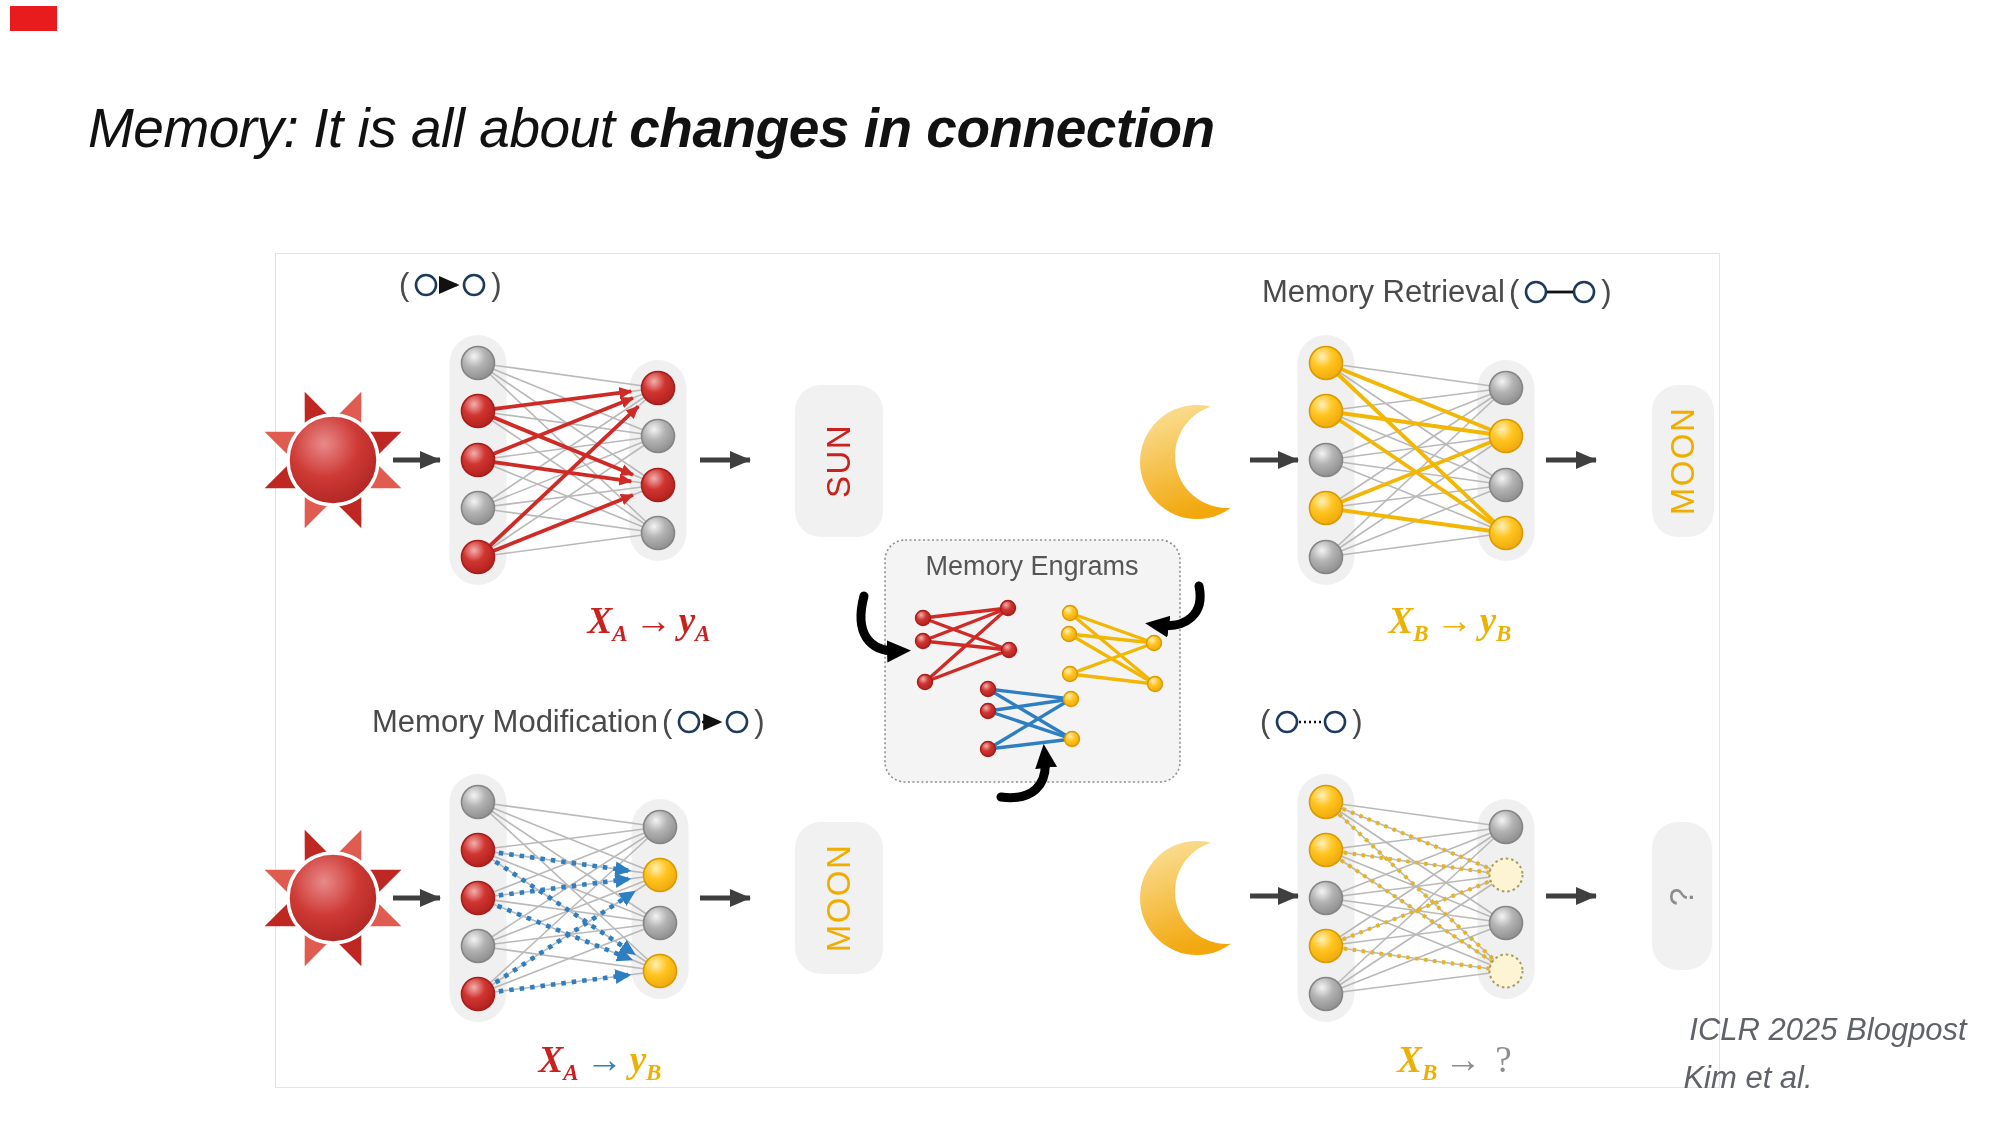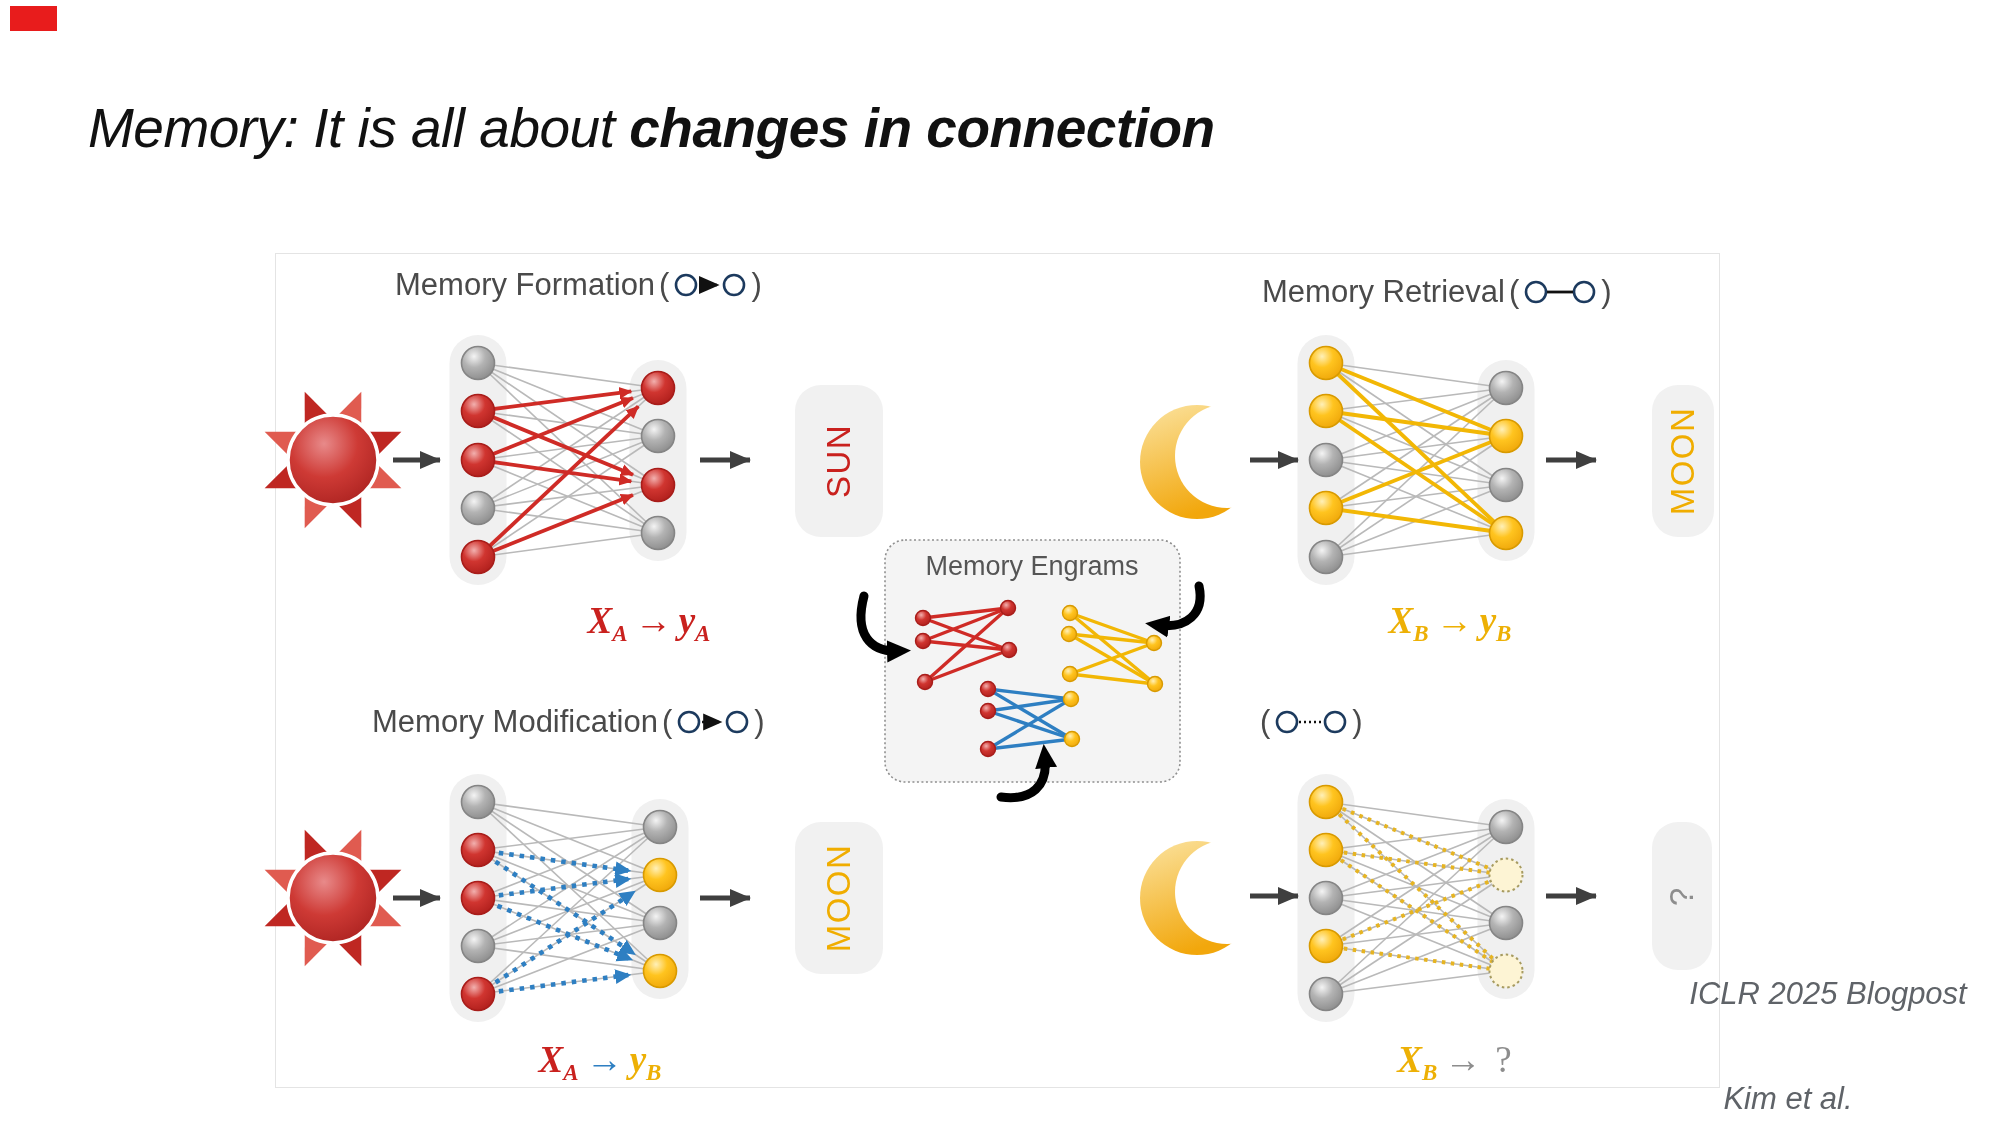--- a/index.html
+++ b/index.html
@@ -297,21 +297,20 @@
         <circle cx="1071" cy="699" r="7.5" fill="url(#gYellow)" stroke="#d89a00" stroke-width="1.4"></circle>
         <circle cx="1072" cy="739" r="7.5" fill="url(#gYellow)" stroke="#d89a00" stroke-width="1.4"></circle>
         <path d="M 864 596 C 854 634 870 652 898 651" fill="none" stroke="#000" stroke-width="9" stroke-linecap="round" marker-end="url(#mBlack)"></path>
         <path d="M 1199 586 C 1205 614 1186 629 1158 625" fill="none" stroke="#000" stroke-width="9" stroke-linecap="round" marker-end="url(#mBlack)"></path>
         <path d="M 1001 797 C 1032 801 1048 786 1045 757" fill="none" stroke="#000" stroke-width="9" stroke-linecap="round" marker-end="url(#mBlack)"></path>
       </g>
     </g>
 </svg>
 
 <div class="abs q-title" style="left:395px;top:267px;">
-  <span>Memory Formation</span>
   <span class="paren">(</span>
   <svg class="glyph" width="74" height="30">
     <defs>
         <marker id="mg1" markerWidth="10" markerHeight="10" refX="7" refY="4" orient="auto">
           <path d="M0,0.5 L8,4 L0,7.5 Z" fill="#111"></path>
         </marker>
       </defs>
     <circle cx="13" cy="15" r="10" fill="none" stroke="#1c3a5e" stroke-width="2.6"></circle>
     <circle cx="61" cy="15" r="10" fill="none" stroke="#1c3a5e" stroke-width="2.6"></circle>
     <line x1="26" y1="15" x2="44" y2="15" stroke="#111" stroke-width="2.6" marker-end="url(#mg1)"></line>
@@ -369,14 +368,14 @@
   <span class="vlabel" id="out-forgetting" style="color: rgb(141, 141, 141);">?</span>
 </div>
 
 <div class="abs formula" id="formula-formation" style="left:649px;top:599px;"><span class="mvar" style="color: rgb(201, 33, 30);">X<sub>A</sub></span><span class="mop" style="color: rgb(201, 33, 30);">→</span><span class="mvar" style="color: rgb(201, 33, 30);">y<sub>A</sub></span></div>
 <div class="abs formula" id="formula-retrieval" style="left:1450px;top:599px;"><span class="mvar" style="color: rgb(237, 176, 5);">X<sub>B</sub></span><span class="mop" style="color: rgb(237, 176, 5);">→</span><span class="mvar" style="color: rgb(237, 176, 5); margin-top: 8px;">y<sub>B</sub></span></div>
 <div class="abs formula" id="formula-modification" style="left:600px;top:1038px;"><span class="mvar" style="color: rgb(201, 33, 30);">X<sub>A</sub></span><span class="mop" style="color: rgb(46, 127, 194);">→</span><span class="mvar" style="color: rgb(237, 176, 5);">y<sub>B</sub></span></div>
 <div class="abs formula" id="formula-forgetting" style="left:1458px;top:1038px;"><span class="mvar" style="color: rgb(237, 176, 5);">X<sub>B</sub></span><span class="mop" style="color: rgb(141, 141, 141);">→</span><span class="mop" style="color: rgb(141, 141, 141);">?</span></div>
 
 <div class="abs engram-title" style="left:1032px;top:551px;">Memory Engrams</div>
 
-<div class="abs attr" style="left:1828px;top:976px;">ICLR 2025 Blogpost</div>
-<div class="abs attr" style="left:1788px;top:1060px;margin-top:21px;">Kim et al.</div>
+<div class="abs attr" style="left:1828px;top:1012px;">ICLR 2025 Blogpost</div>
+<div class="abs attr" style="left:1748px;top:1060px;">Kim et al.</div>
 
 </body></html>

